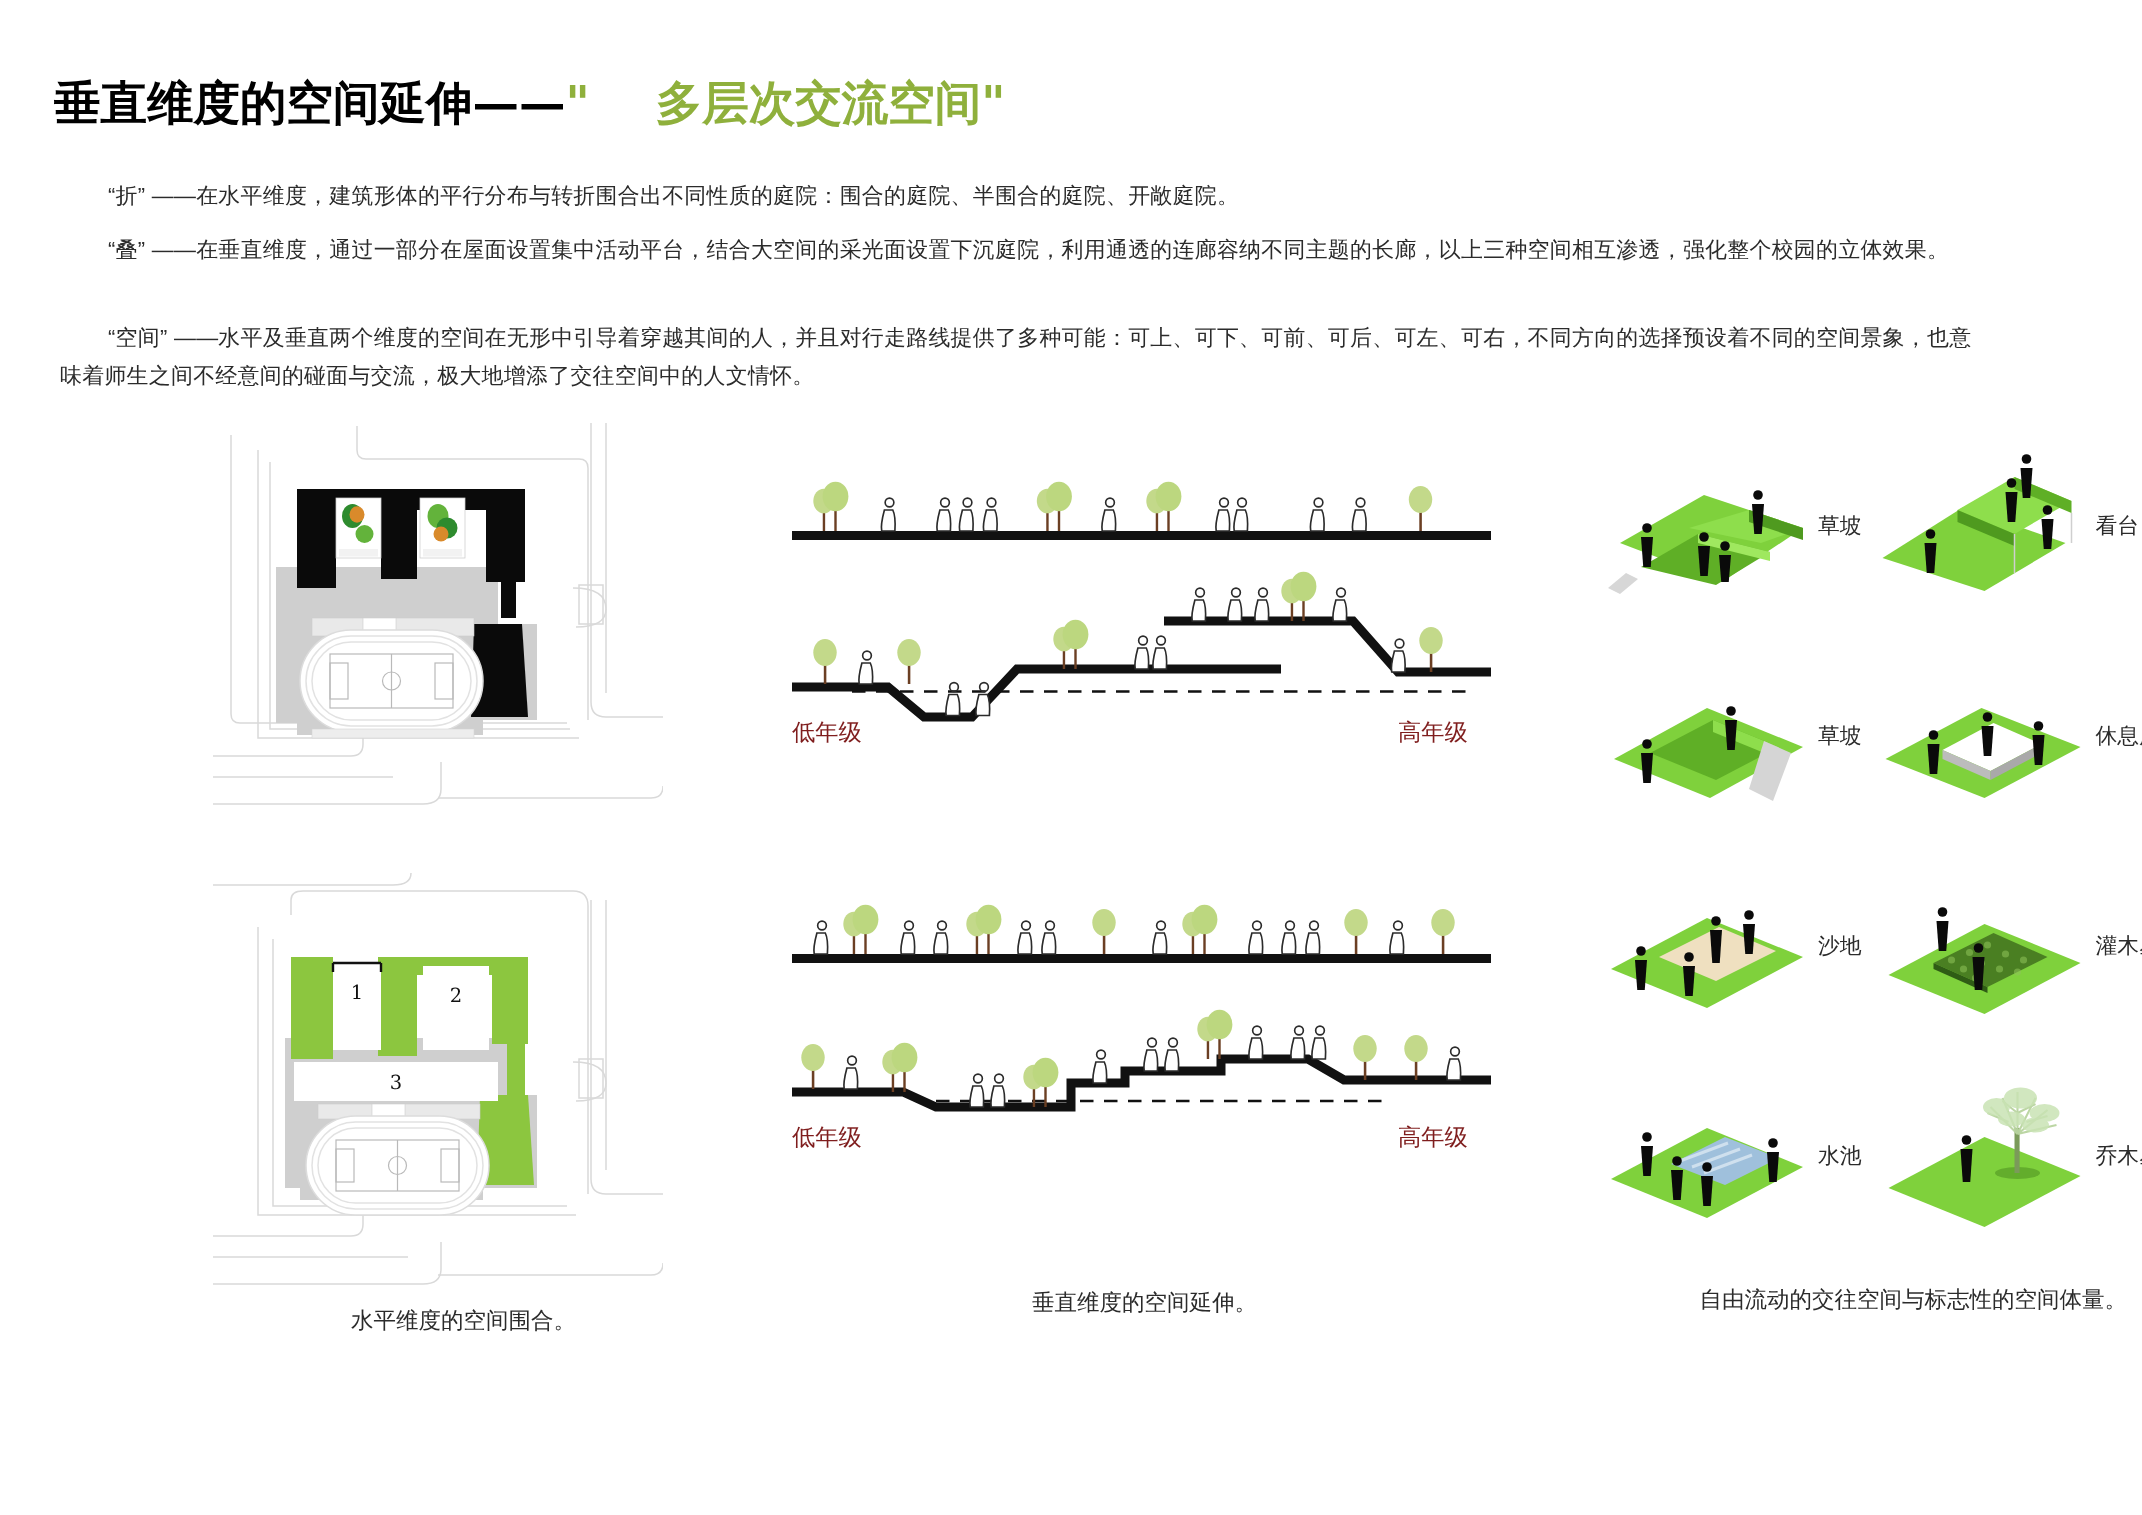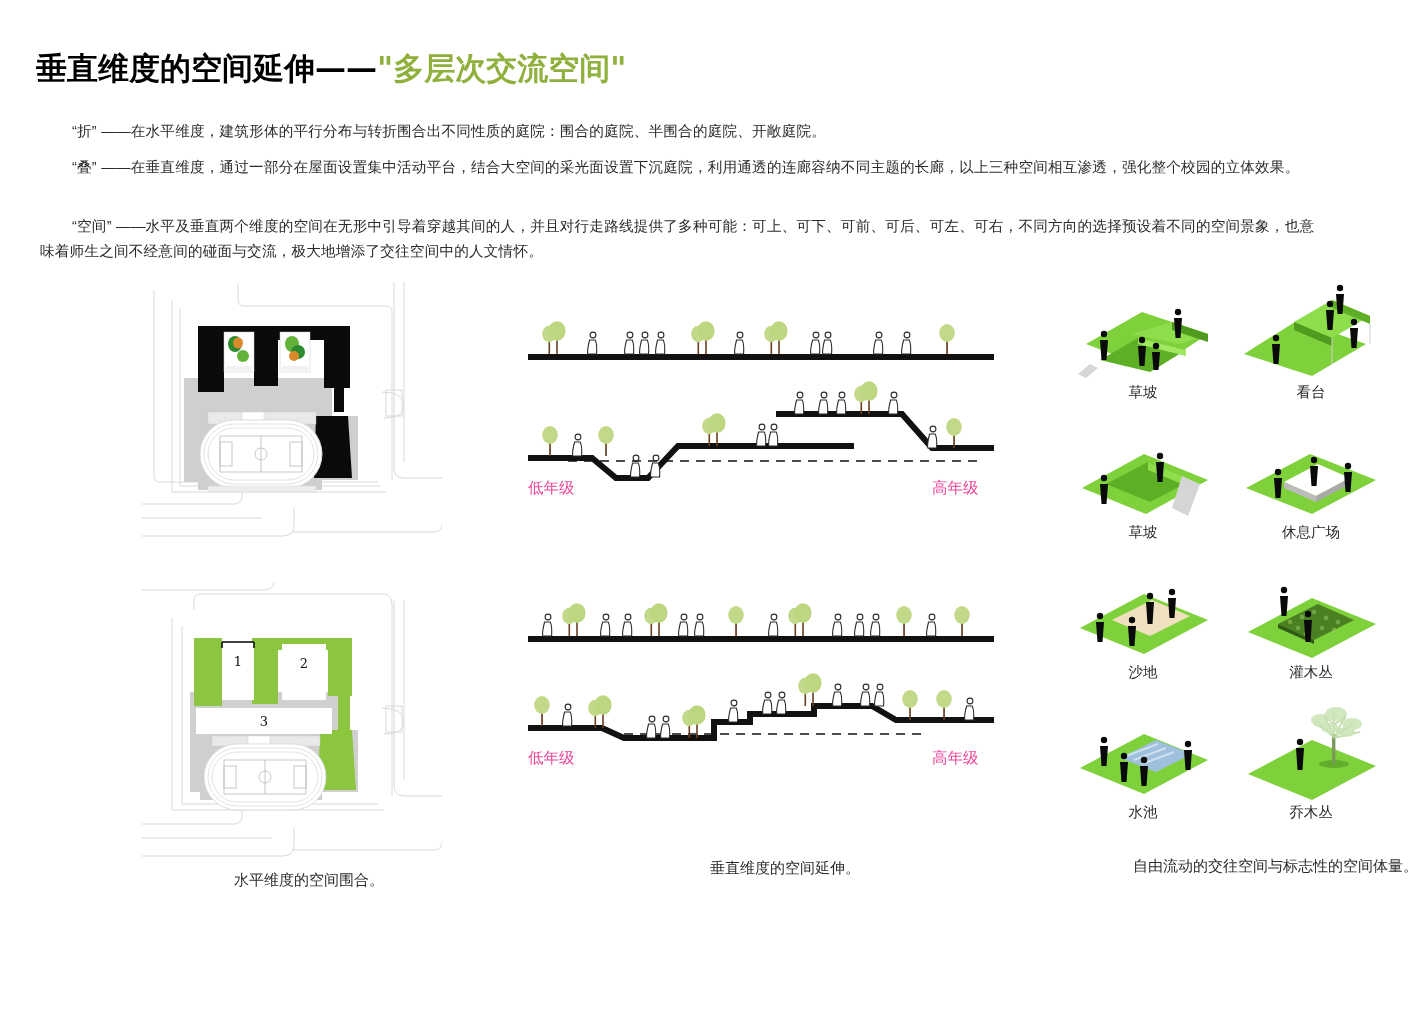--- a/index.html
+++ b/index.html
@@ -9,58 +9,58 @@
     color:#231f20;
   }
 
   
   #title{
     position:absolute;left:36px;top:48px;
     font-family:"DejaVu Serif","Liberation Serif",serif;
     font-weight:bold;font-size:31px;letter-spacing:0px;white-space:nowrap;
   }
   #title .black{color:#000;}
-  #title .green{color:#8fb03c;}
+  #title .green{color:#8fb03c;margin-left:44px;}
   #title .quote{color:#8fb03c;font-weight:bold;}
 
   .para{
     position:absolute;font-size:14.6px;line-height:25px;color:#2b2b2b;
     letter-spacing:0.2px;
   }
   #para1{left:72px;top:119px;width:1330px;}
   #para2{left:72px;top:155px;width:1330px;}
   #para3{left:72px;top:214px;width:1345px;text-indent:0;}
   #para3 .l2{display:block;margin-left:-32px;}
 
   
   .col-caption{position:absolute;font-size:15px;color:#2b2b2b;white-space:nowrap;}
   #cap-left{left:234px;top:871px;}
-  #cap-mid{left:688px;top:859px;margin-left:22px;}
+  #cap-mid{left:688px;top:859px;}
   #cap-right{left:1093px;top:857px;margin-left:40px;}
 
   
   .plan{position:absolute;}
   #plan-top{left:142px;top:282px;width:300px;height:290px;}
   #plan-bot{left:142px;top:580px;width:300px;height:290px;}
 
   
   .section-block{position:absolute;}
   #sec-a{left:528px;top:296px;width:480px;height:210px;}
   #sec-b{left:528px;top:588px;width:480px;height:200px;}
   .grade-label{
-    position:absolute;font-size:15.5px;color:#ec4899;white-space:nowrap;
+    position:absolute;font-size:15.5px;color:#7f1d1d;white-space:nowrap;
   }
 
   
   #tiles{
     position:absolute;left:1062px;top:282px;width:330px;height:560px;
     display:grid;grid-template-columns:1fr 1fr;grid-template-rows:repeat(4,140px);
     column-gap:6px;row-gap:0px;
   }
-  .tile{position:relative;display:flex;flex-direction:column;align-items:center;}
+  .tile{position:relative;display:flex;flex-direction:row;align-items:center;}
   .tile .art{width:150px;height:105px;position:relative;}
   .tile .tlabel{
     font-size:14.5px;color:#2b2b2b;margin-top:-4px;white-space:nowrap;
   }
 </style>
 </head>
 <body>
 
 <div id="title">
   <span class="black">垂直维度的空间延伸——</span><span class="quote">"</span><span class="green">多层次交流空间</span><span class="quote">"</span>

